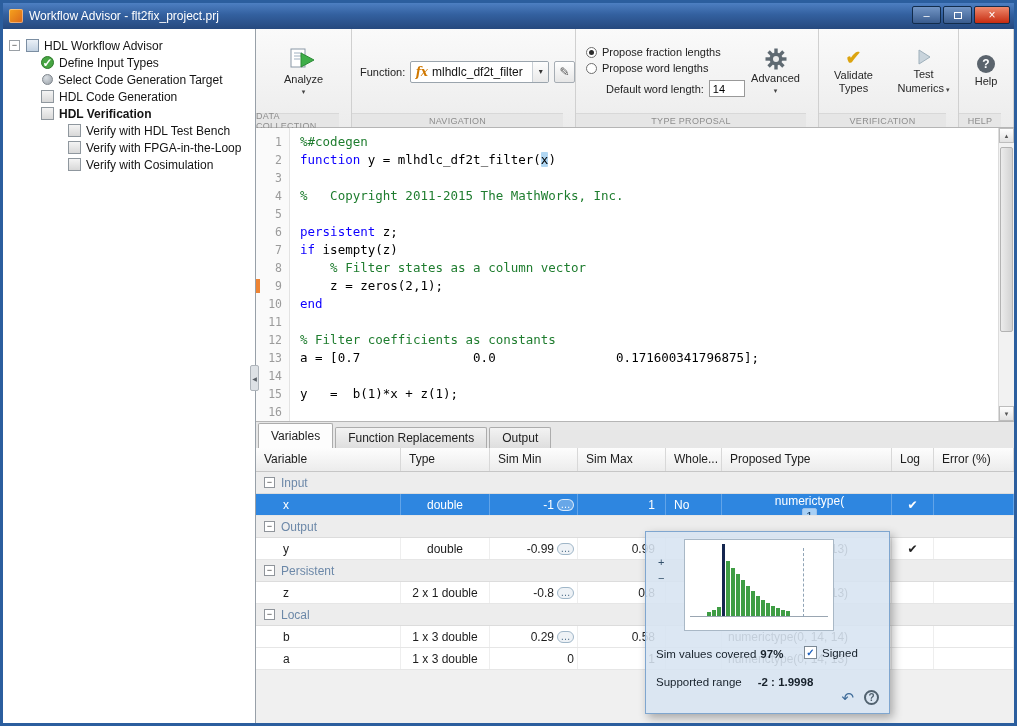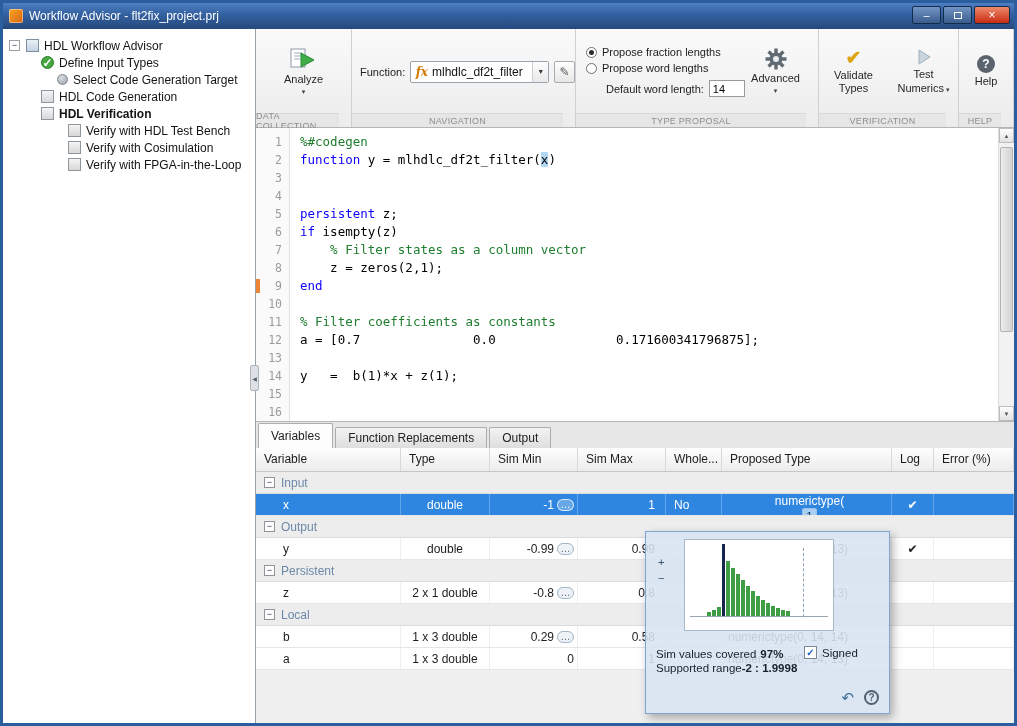--- a/index.html
+++ b/index.html
@@ -135,21 +135,21 @@
   #histo-panel{position:absolute;left:38px;top:7px;width:150px;height:92px;background:#fff;border:1px solid #a9b8c6;}
   #histo-base{position:absolute;left:5px;right:5px;bottom:13px;height:1px;background:#9aa6b2;}
   #histo-dash{position:absolute;left:118px;top:8px;bottom:13px;width:0;border-left:1px dashed #8fa3b5;}
   #histo-bars{position:absolute;left:22px;bottom:14px;display:flex;align-items:flex-end;gap:1px;}
   .hbar{width:4px;background:#3f9d44;}
   .hbar.marker{width:3px;background:#15264f;}
   #covered-row{position:absolute;left:10px;top:116px;display:flex;gap:4px;}
   #signed-row{position:absolute;left:158px;top:114px;display:flex;gap:5px;align-items:center;}
   .cb{width:13px;height:13px;background:#fff;border:1px solid #7b8894;display:flex;align-items:center;
       justify-content:center;font-size:10px;color:#1b5fbd;font-weight:bold;}
-  #range-row{position:absolute;left:10px;top:130px;display:flex;gap:0;}
+  #range-row{position:absolute;left:10px;top:144px;display:flex;gap:16px;}
   #popup-actions{position:absolute;right:10px;bottom:8px;display:flex;gap:10px;align-items:center;}
   .undo-icon{font-size:15px;color:#3e6b99;line-height:1;}
   .q-icon{width:15px;height:15px;border-radius:50%;border:2px solid #51626f;color:#51626f;font-size:10px;
           font-weight:bold;display:flex;align-items:center;justify-content:center;}
   b{font-weight:bold;}
 </style>
 </head>
 <body>
 
 <div id="window">
@@ -178,21 +178,21 @@
         <span>HDL Workflow Advisor</span>
       </span>
     </div>
     <div id="tree-items">
         <div class="tree-row" style="padding-left: 36px;">
           <span class="tree-inner">
             <span class="ticon check">✓</span>
             <span class="tlabel">Define Input Types</span>
           </span>
         </div>
-        <div class="tree-row" style="padding-left: 52px;">
+        <div class="tree-row" style="padding-left: 37px;">
           <span class="tree-inner">
             <span class="ticon dot"></span>
             <span class="tlabel">Select Code Generation Target</span>
           </span>
         </div>
         <div class="tree-row" style="padding-left: 36px;">
           <span class="tree-inner">
             <span class="ticon panel"></span>
             <span class="tlabel">HDL Code Generation</span>
           </span>
@@ -205,27 +205,27 @@
         </div>
         <div class="tree-row" style="padding-left: 63px;">
           <span class="tree-inner">
             <span class="ticon panel"></span>
             <span class="tlabel">Verify with HDL Test Bench</span>
           </span>
         </div>
         <div class="tree-row" style="padding-left: 63px;">
           <span class="tree-inner">
             <span class="ticon panel"></span>
+            <span class="tlabel">Verify with FPGA-in-the-Loop</span>
+          </span>
+        </div>
+        <div class="tree-row" style="padding-left: 63px;">
+          <span class="tree-inner">
+            <span class="ticon panel"></span>
             <span class="tlabel">Verify with Cosimulation</span>
-          </span>
-        </div>
-        <div class="tree-row" style="padding-left: 63px;">
-          <span class="tree-inner">
-            <span class="ticon panel"></span>
-            <span class="tlabel">Verify with FPGA-in-the-Loop</span>
           </span>
         </div>
       </div>
   </div>
   <div id="splitter-btn">
       <span>◀</span>
     </div>
 
   <div id="main">
 
@@ -349,20 +349,21 @@
           <div class="gut-line">12</div>
           <div class="gut-line">13</div>
           <div class="gut-line">14</div>
           <div class="gut-line">15</div>
           <div class="gut-line">16</div>
         </div>
       <div id="code">
           <div class="code-line"><span class="seg-cm">%#codegen</span></div>
           <div class="code-line"><span class="seg-kw">function</span><span class="seg-tx"> y = mlhdlc_df2t_filter(</span><span class="seg-hl">x</span><span class="seg-tx">)</span></div>
           <div class="code-line"></div>
+          <div class="code-line"><span class="seg-cm">%   Copyright 2011-2015 The MathWorks, Inc.</span></div>
           <div class="code-line"></div>
           <div class="code-line"><span class="seg-kw">persistent</span><span class="seg-tx"> z;</span></div>
           <div class="code-line"><span class="seg-kw">if</span><span class="seg-tx"> isempty(z)</span></div>
           <div class="code-line"><span class="seg-cm">    % Filter states as a column vector</span></div>
           <div class="code-line"><span class="seg-tx">    z = zeros(2,1);</span></div>
           <div class="code-line"><span class="seg-kw">end</span></div>
           <div class="code-line"></div>
           <div class="code-line"><span class="seg-cm">% Filter coefficients as constants</span></div>
           <div class="code-line"><span class="seg-tx">a = [0.7               0.0                0.171600341796875];</span></div>
           <div class="code-line"></div>

